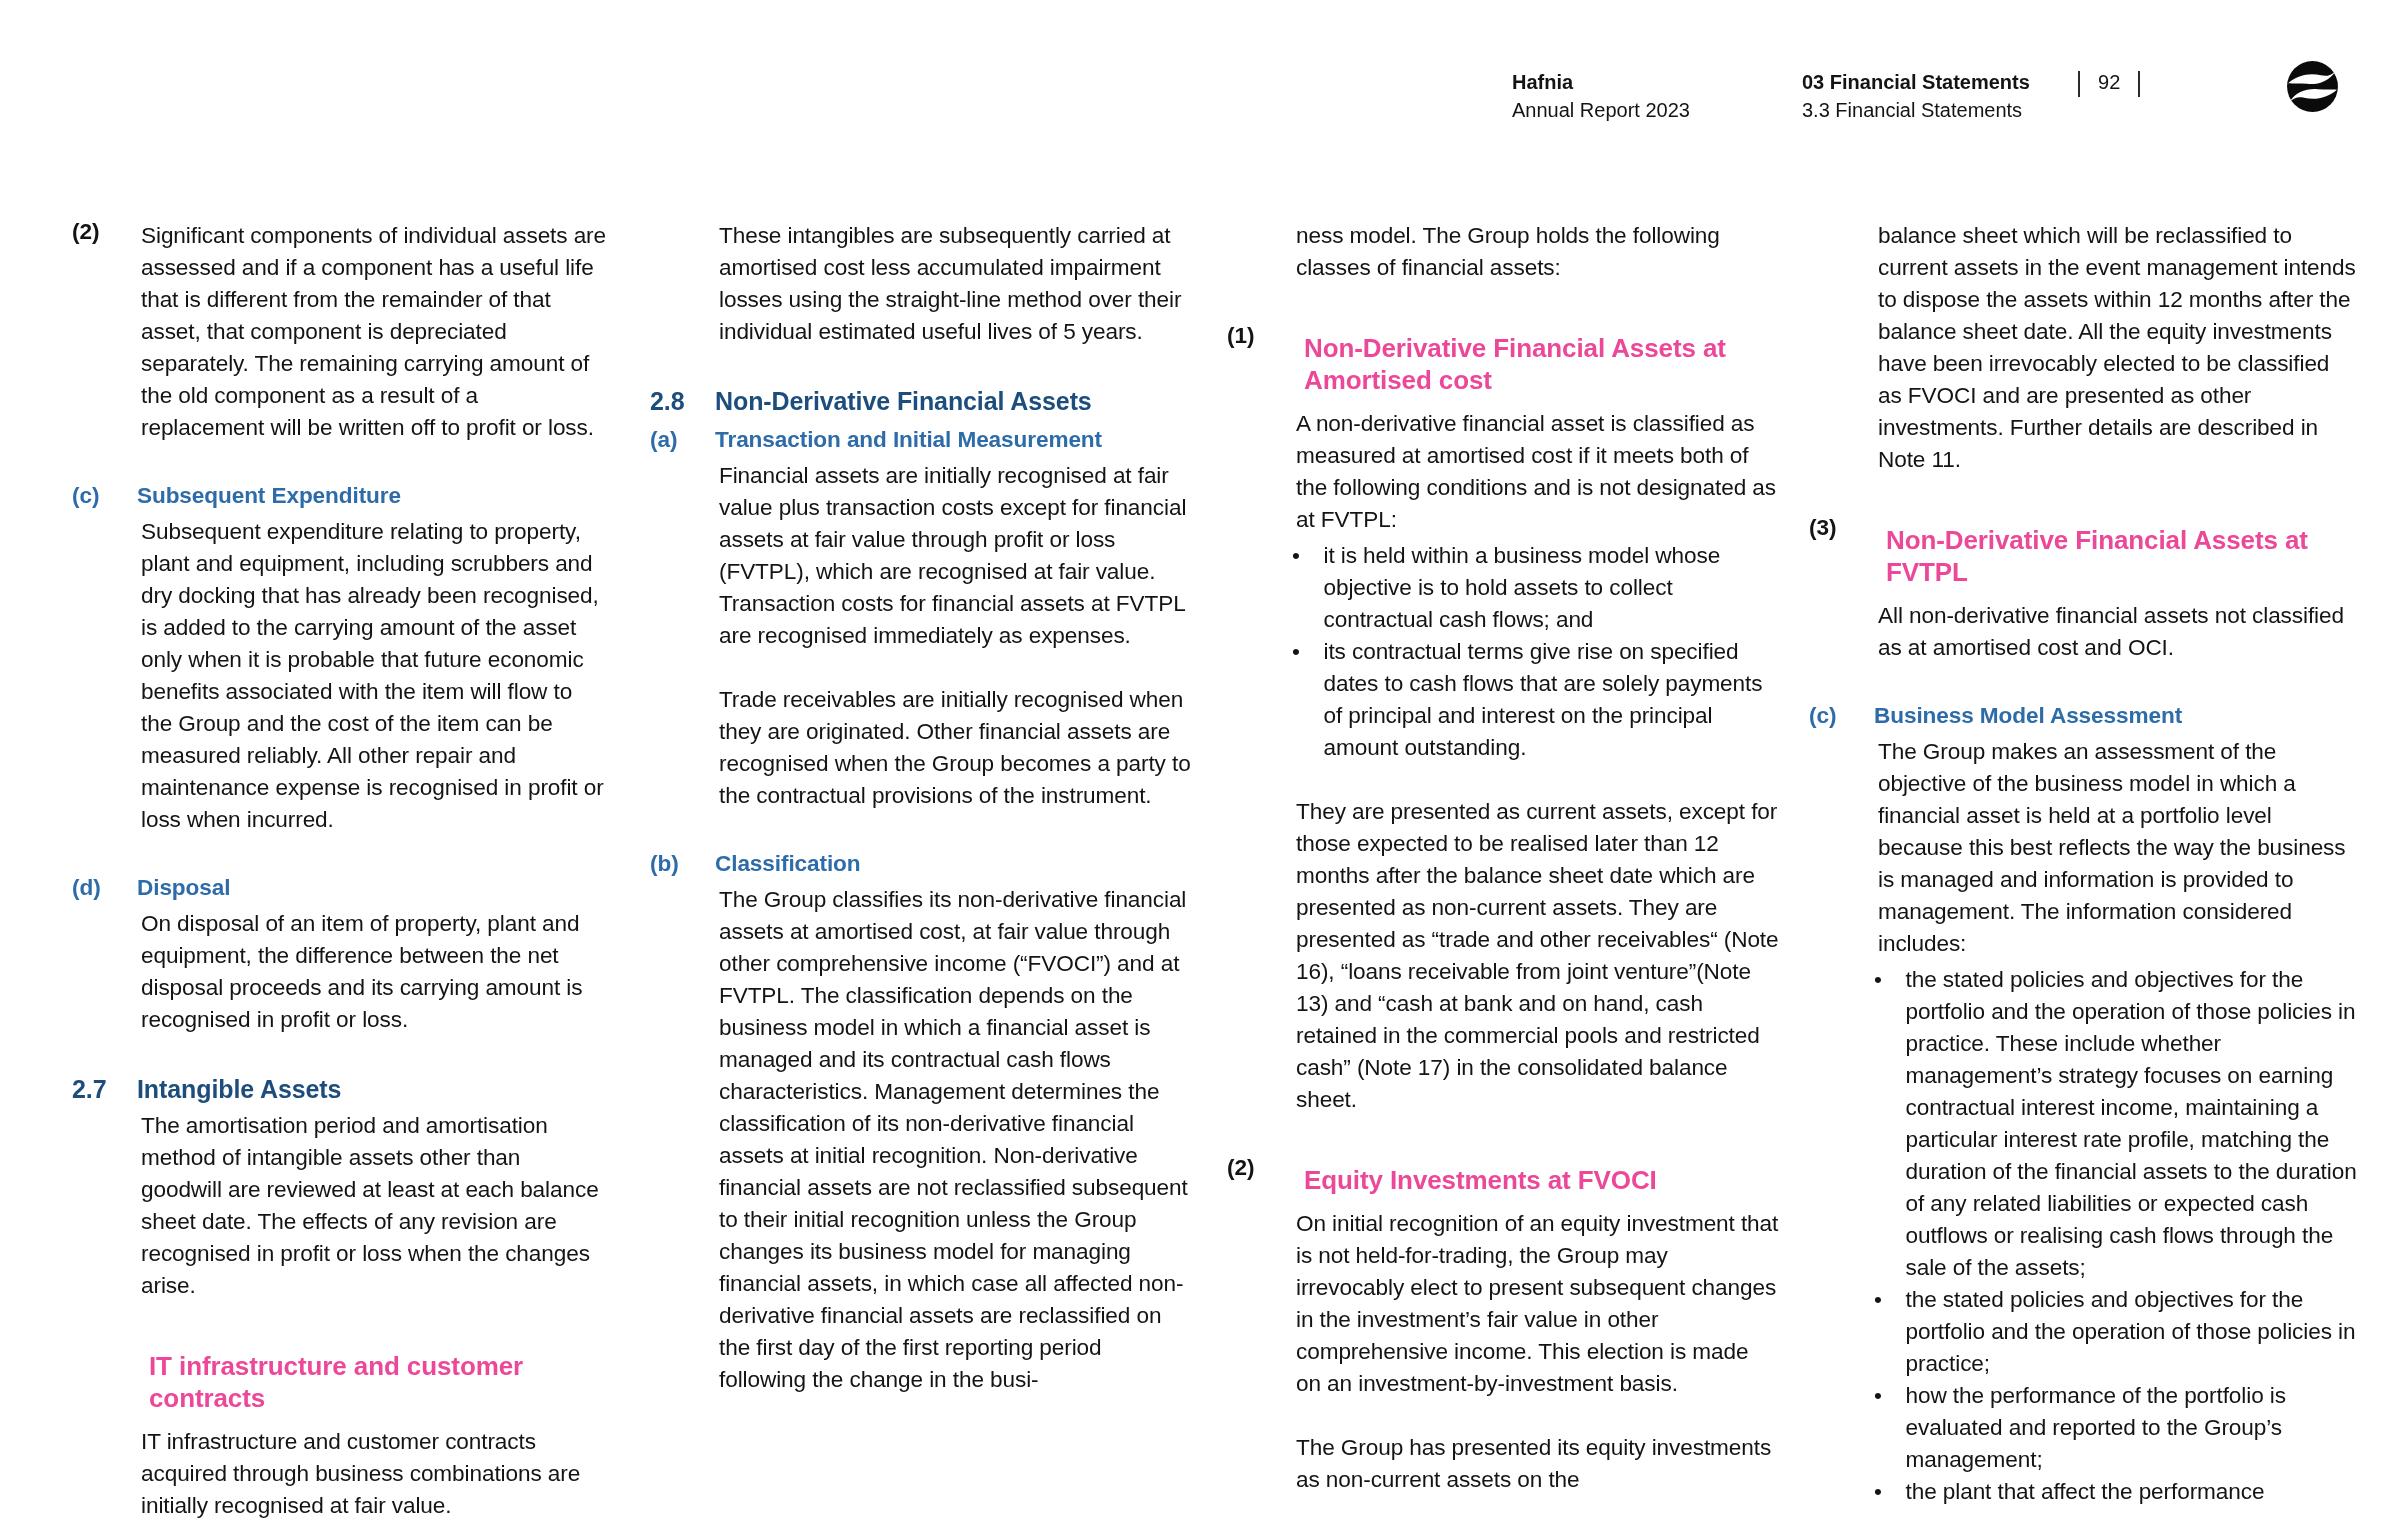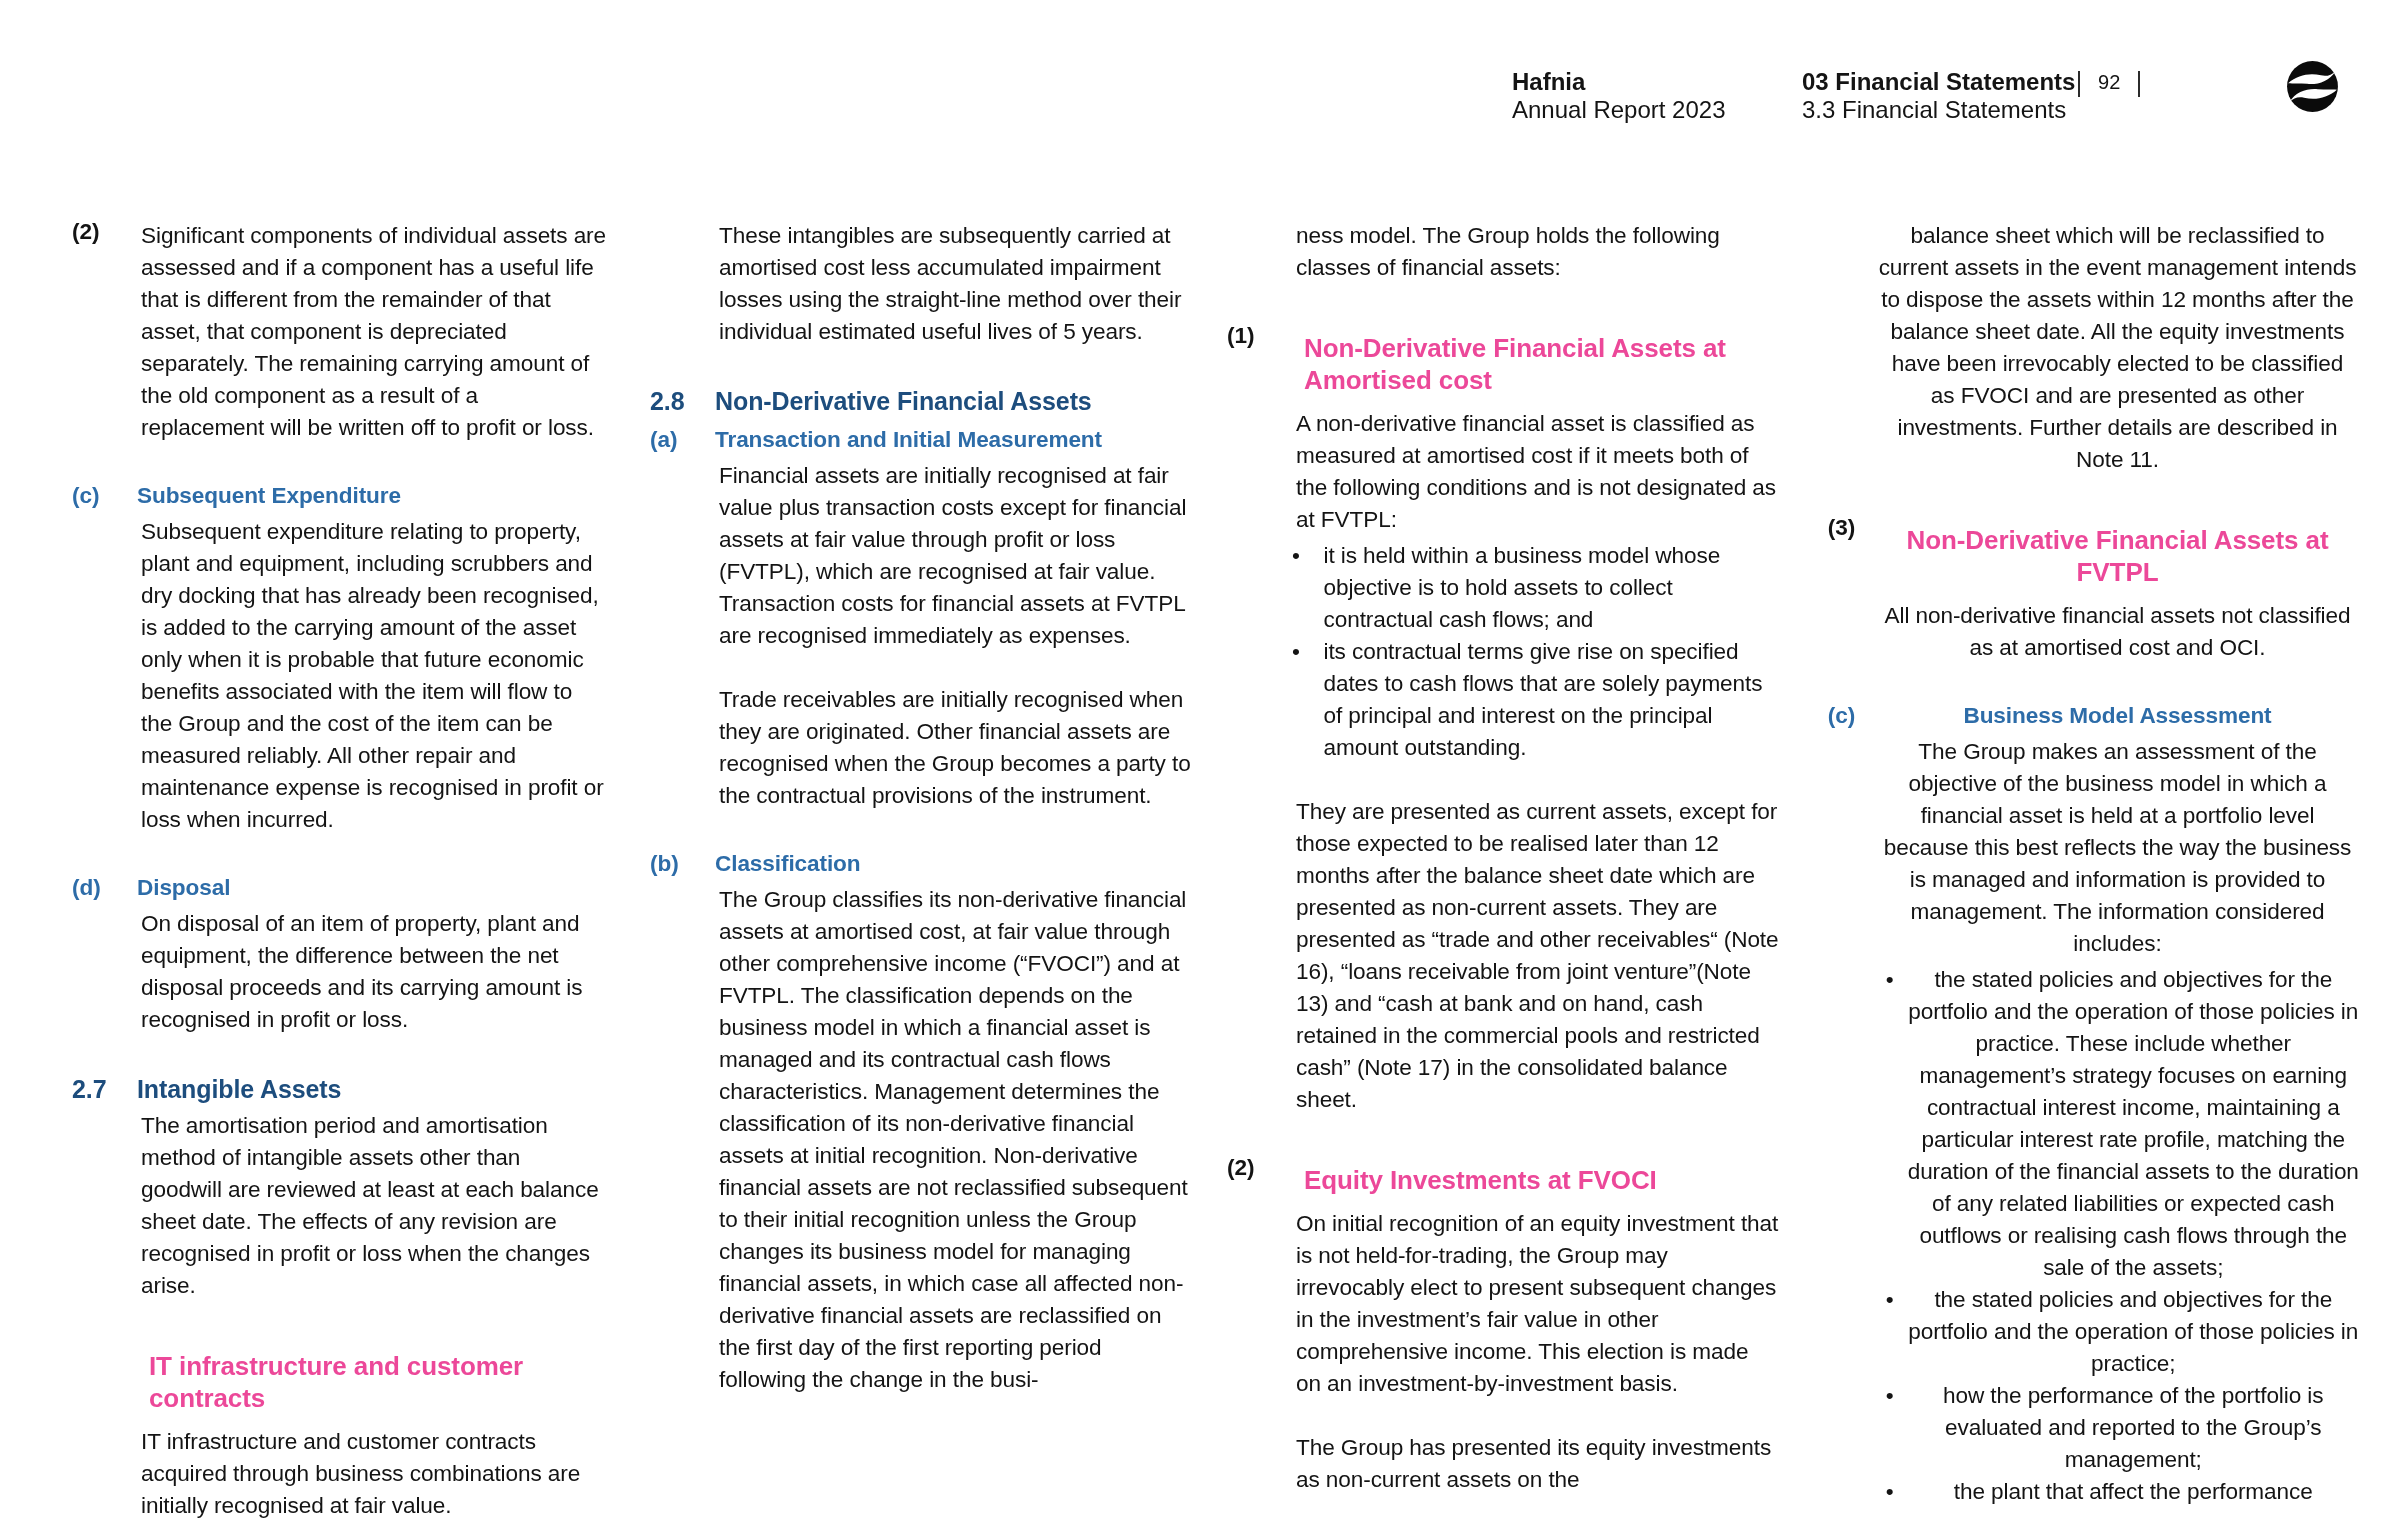--- a/index.html
+++ b/index.html
@@ -5,34 +5,34 @@
   html,body{margin:0;padding:0;background:#e8e8e8;}
   .page{
     position:relative;
     width:2401px;height:1537px;
     background:#ffffff;
     font-family:"Liberation Sans","DejaVu Sans",sans-serif;
     color:#141414;
     overflow:hidden;
   }
   
-  .hdr-block{position:absolute;top:68px;font-size:24px;line-height:28px;}
+  .hdr-block{position:absolute;top:68px;font-size:20px;line-height:28px;}
   .hdr-brand{left:1512px;}
   .hdr-section{left:1802px;}
   .hdr-line1{font-weight:bold;}
   .page-no{position:absolute;left:2078px;top:71px;display:flex;align-items:flex-start;gap:18px;font-size:20px;}
   .page-bar{width:2.1px;height:26px;background:#2b2b2b;display:inline-block;}
   .logo{position:absolute;left:2286px;top:60px;width:53px;height:53px;}
   .logo svg{width:100%;height:100%;display:block;}
   
   .col{position:absolute;top:216px;font-size:22.6px;line-height:32px;letter-spacing:-0.1px;text-align:left;}
   .col-1{left:72px;width:539px;}
   .col-2{left:650px;width:546px;}
   .col-3{left:1227px;width:556px;}
-  .col-4{left:1809px;width:552px;text-align:center;}
+  .col-4{left:1809px;width:552px;}
   .block{display:grid;grid-template-columns:65px 1fr;margin-top:32px;}
   .block:first-child{margin-top:0;}
   .block.section + .block.sub{margin-top:5.5px;}
   .label{font-weight:bold;}
   .block.sub > .label{color:#2d6ca8;}
   .block.section > .label{color:#1d4d7d;font-weight:800;font-size:25px;line-height:34px;}
   .h-section{margin:0;font-size:25px;line-height:34px;font-weight:800;color:#1d4d7d;}
   .h-sub{margin:0;font-size:22.6px;line-height:32px;font-weight:bold;color:#2d6ca8;}
   .h-item{margin:12px;font-size:26px;line-height:32px;font-weight:bold;color:#ec4899;}
   .para{margin:4px;}

